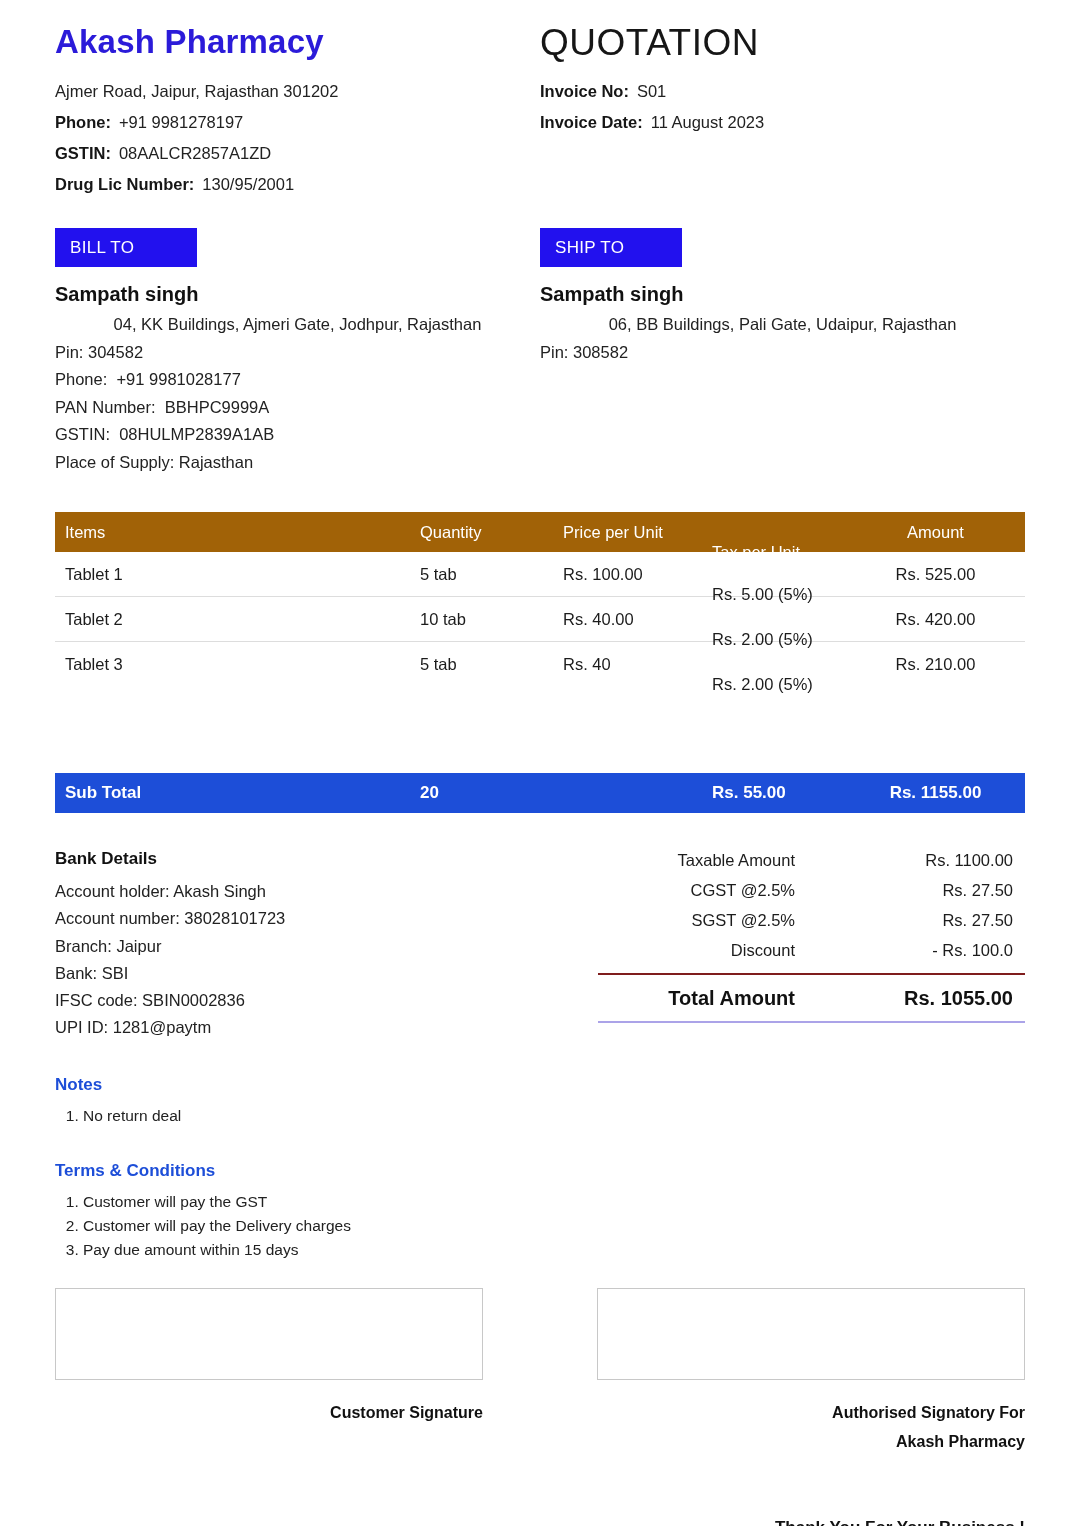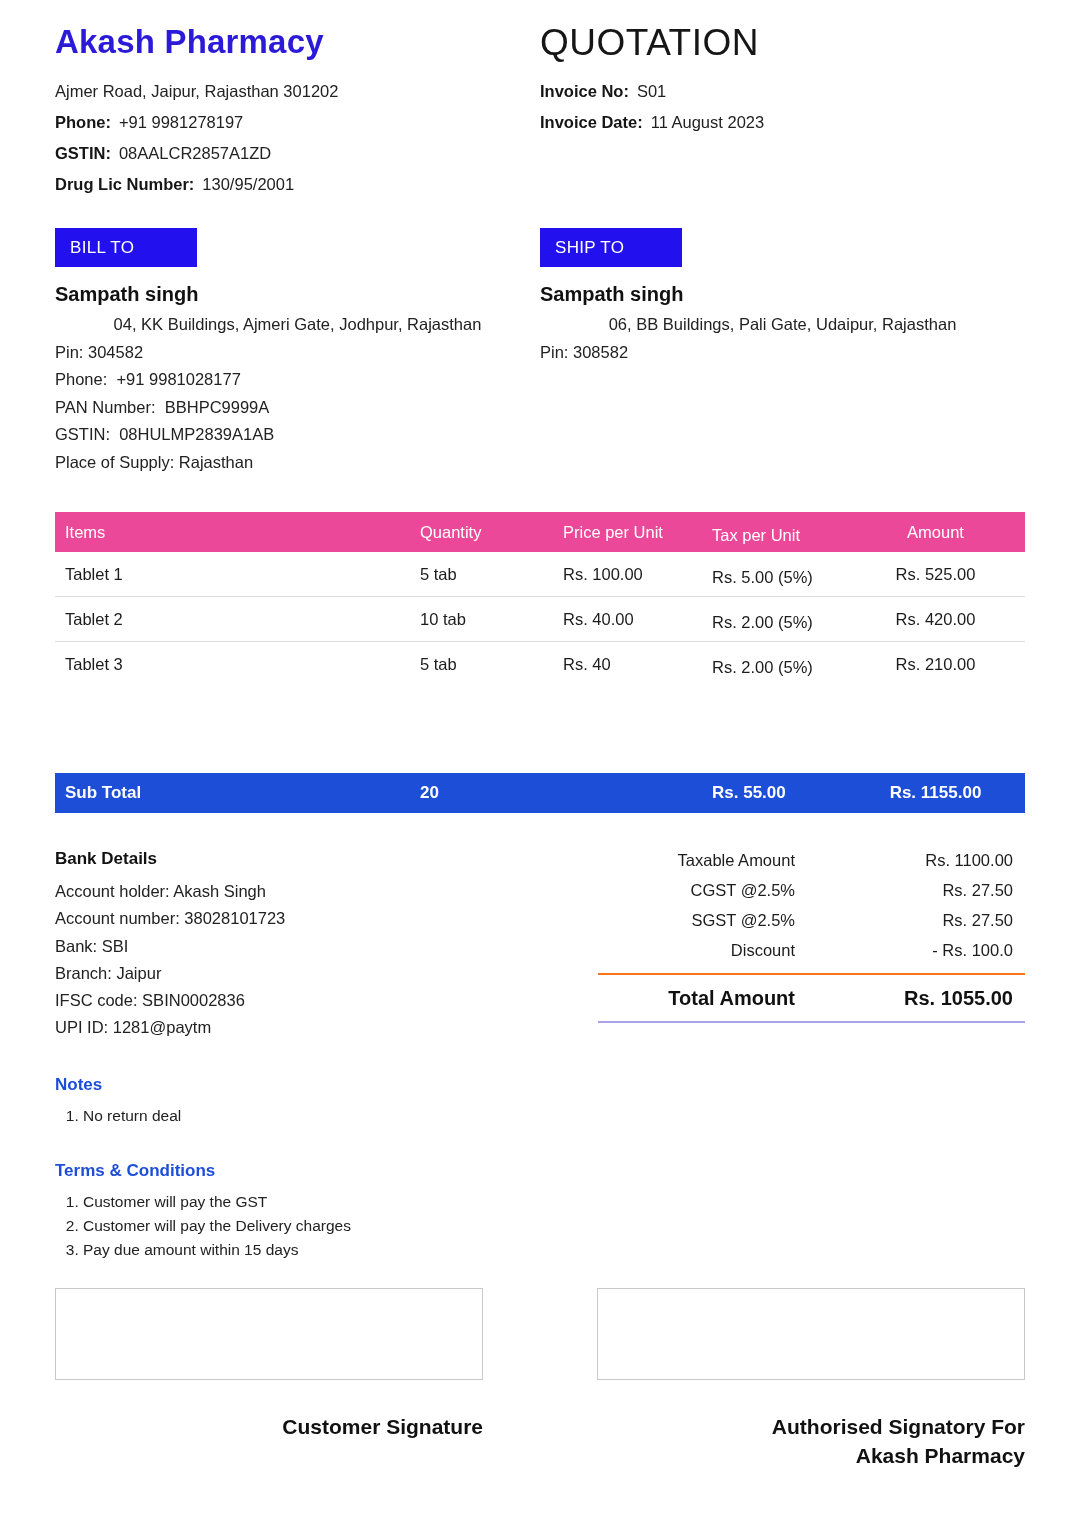--- a/index.html
+++ b/index.html
@@ -42,68 +42,68 @@
   .party-line.first { margin-top: 4px; text-align: center; }
 
   
   .items-table { margin-top: 36px; }
   .tgrid {
     display: grid;
     grid-template-columns: 365px 143px 149px 145px 1fr;
     align-items: center;
   }
   .thead {
-    background: #ec4899; color: #ffffff; height: 40px;
+    background: #a16207; color: #ffffff; height: 40px;
     font-size: 16.5px; font-weight: 500;
   }
   .trow { height: 45px; font-size: 16.5px; color: #1c1c1c; }
   .trow.bordered { border-bottom: 1px solid #dddddd; }
   .cell-item { padding-left: 10px; }
   .cell-amount { text-align: center; padding-right: 11px; }
-  .cell-tax { position: relative; top: 3px; }
+  .cell-tax { position: relative; top: 20px; }
   .subtotal-bar {
     margin-top: 86px; background: #1d4ed8; color: #ffffff;
     height: 40px; font-weight: 700; font-size: 17px;
   }
   .subtotal-bar .cell-tax { top: 0; }
 
   
   .summary { display: flex; margin-top: 32px; }
   .bank { width: 485px; }
   .bank-heading { font-size: 17px; font-weight: 700; color: #111; line-height: 27px; margin-bottom: 6px; }
   .bank-line { font-size: 16.5px; line-height: 27.3px; color: #222; }
   .totals { margin-left: auto; width: 427px; }
   .totals-row {
     display: grid; grid-template-columns: 1fr 220px;
     font-size: 16.5px; line-height: 30px; color: #1c1c1c;
   }
   .totals-row .t-lbl { text-align: right; padding-right: 10px; }
   .totals-row .t-val { text-align: right; padding-right: 12px; }
   .totals-total {
     display: grid; grid-template-columns: 1fr 220px;
-    border-top: 2px solid #f97316; border-bottom: 2px solid #aba3e8;
+    border-top: 2px solid #7f1d1d; border-bottom: 2px solid #aba3e8;
     margin-top: 8px; height: 50px; align-items: center;
     font-size: 20px; font-weight: 700; color: #111;
   }
   .totals-total .t-lbl { text-align: right; padding-right: 10px; }
   .totals-total .t-val { text-align: right; padding-right: 12px; }
 
   
   .notes { margin-top: 30px; }
   .terms { margin-top: 30px; }
   .sec-heading { font-size: 17px; font-weight: 700; color: #1d4ed8; line-height: 26px; margin-bottom: 6px; }
   .sec-list { margin-left: 8px; padding-left: 20px; }
   .sec-list li { font-size: 15.5px; line-height: 24px; color: #222; }
 
   
   .signatures { display: flex; justify-content: space-between; margin-top: 26px; }
   .sig-col-left { width: 428px; }
   .sig-col-right { width: 428px; }
   .sig-box { width: 100%; height: 92px; border: 1px solid #c8c8c8; background: #ffffff; }
-  .sig-label { margin-top: 32px; text-align: right; font-size: 21px; font-weight: 700; color: #111; line-height: 29px; }
+  .sig-label { margin-top: 18px; text-align: right; font-size: 16px; font-weight: 700; color: #111; line-height: 29px; }
 
   
   .thankyou { margin-top: 62px; text-align: right; font-size: 17px; font-weight: 700; color: #111; }
 </style>
 </head>
 <body>
 
 <div class="page">
 
   <div class="header">
@@ -178,22 +178,22 @@
       <div class="cell-tax">Rs. 55.00</div>
       <div class="cell-amount">Rs. 1155.00</div>
     </div>
   </div>
 
   <div class="summary">
     <div class="bank">
       <div class="bank-heading">Bank Details</div>
       <div class="bank-line">Account holder: Akash Singh</div>
       <div class="bank-line">Account number: 38028101723</div>
+      <div class="bank-line">Branch: Jaipur</div>
       <div class="bank-line">Bank: SBI</div>
-      <div class="bank-line">Branch: Jaipur</div>
       <div class="bank-line">IFSC code: SBIN0002836</div>
       <div class="bank-line">UPI ID: 1281@paytm</div>
     </div>
     <div class="totals">
       <div class="totals-row">
         <div class="t-lbl">Taxable Amount</div>
         <div class="t-val">Rs. 1100.00</div>
       </div>
       <div class="totals-row">
         <div class="t-lbl">CGST @2.5%</div>

